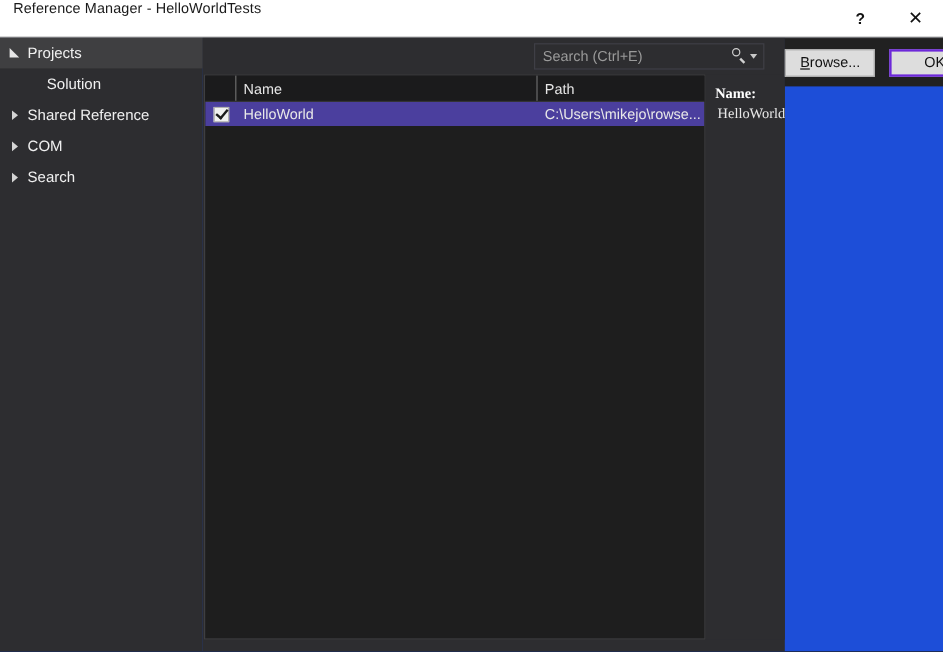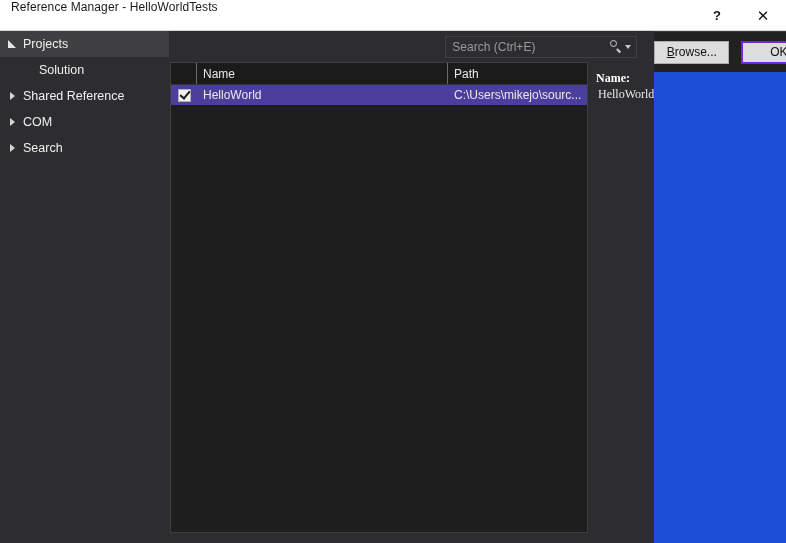--- a/index.html
+++ b/index.html
@@ -404,21 +404,21 @@
               <div class="col-cell col-path">Path</div>
             </div>
             <div class="rows">
               <div class="row selected">
                 <div class="cell cell-check">
                   <span class="checkbox">
                       <span class="mark"></span>
                     </span>
                 </div>
                 <div class="cell cell-name">HelloWorld</div>
-                <div class="cell cell-path">C:\Users\mikejo\sourc...</div>
+                <div class="cell cell-path">C:\Users\mikejo\rowse...</div>
               </div>
             </div>
           </div>
 
           <div class="detail-pane">
             <div class="detail-label">Name:</div>
             <div class="detail-value">HelloWorld</div>
           </div>
 
         </div>

